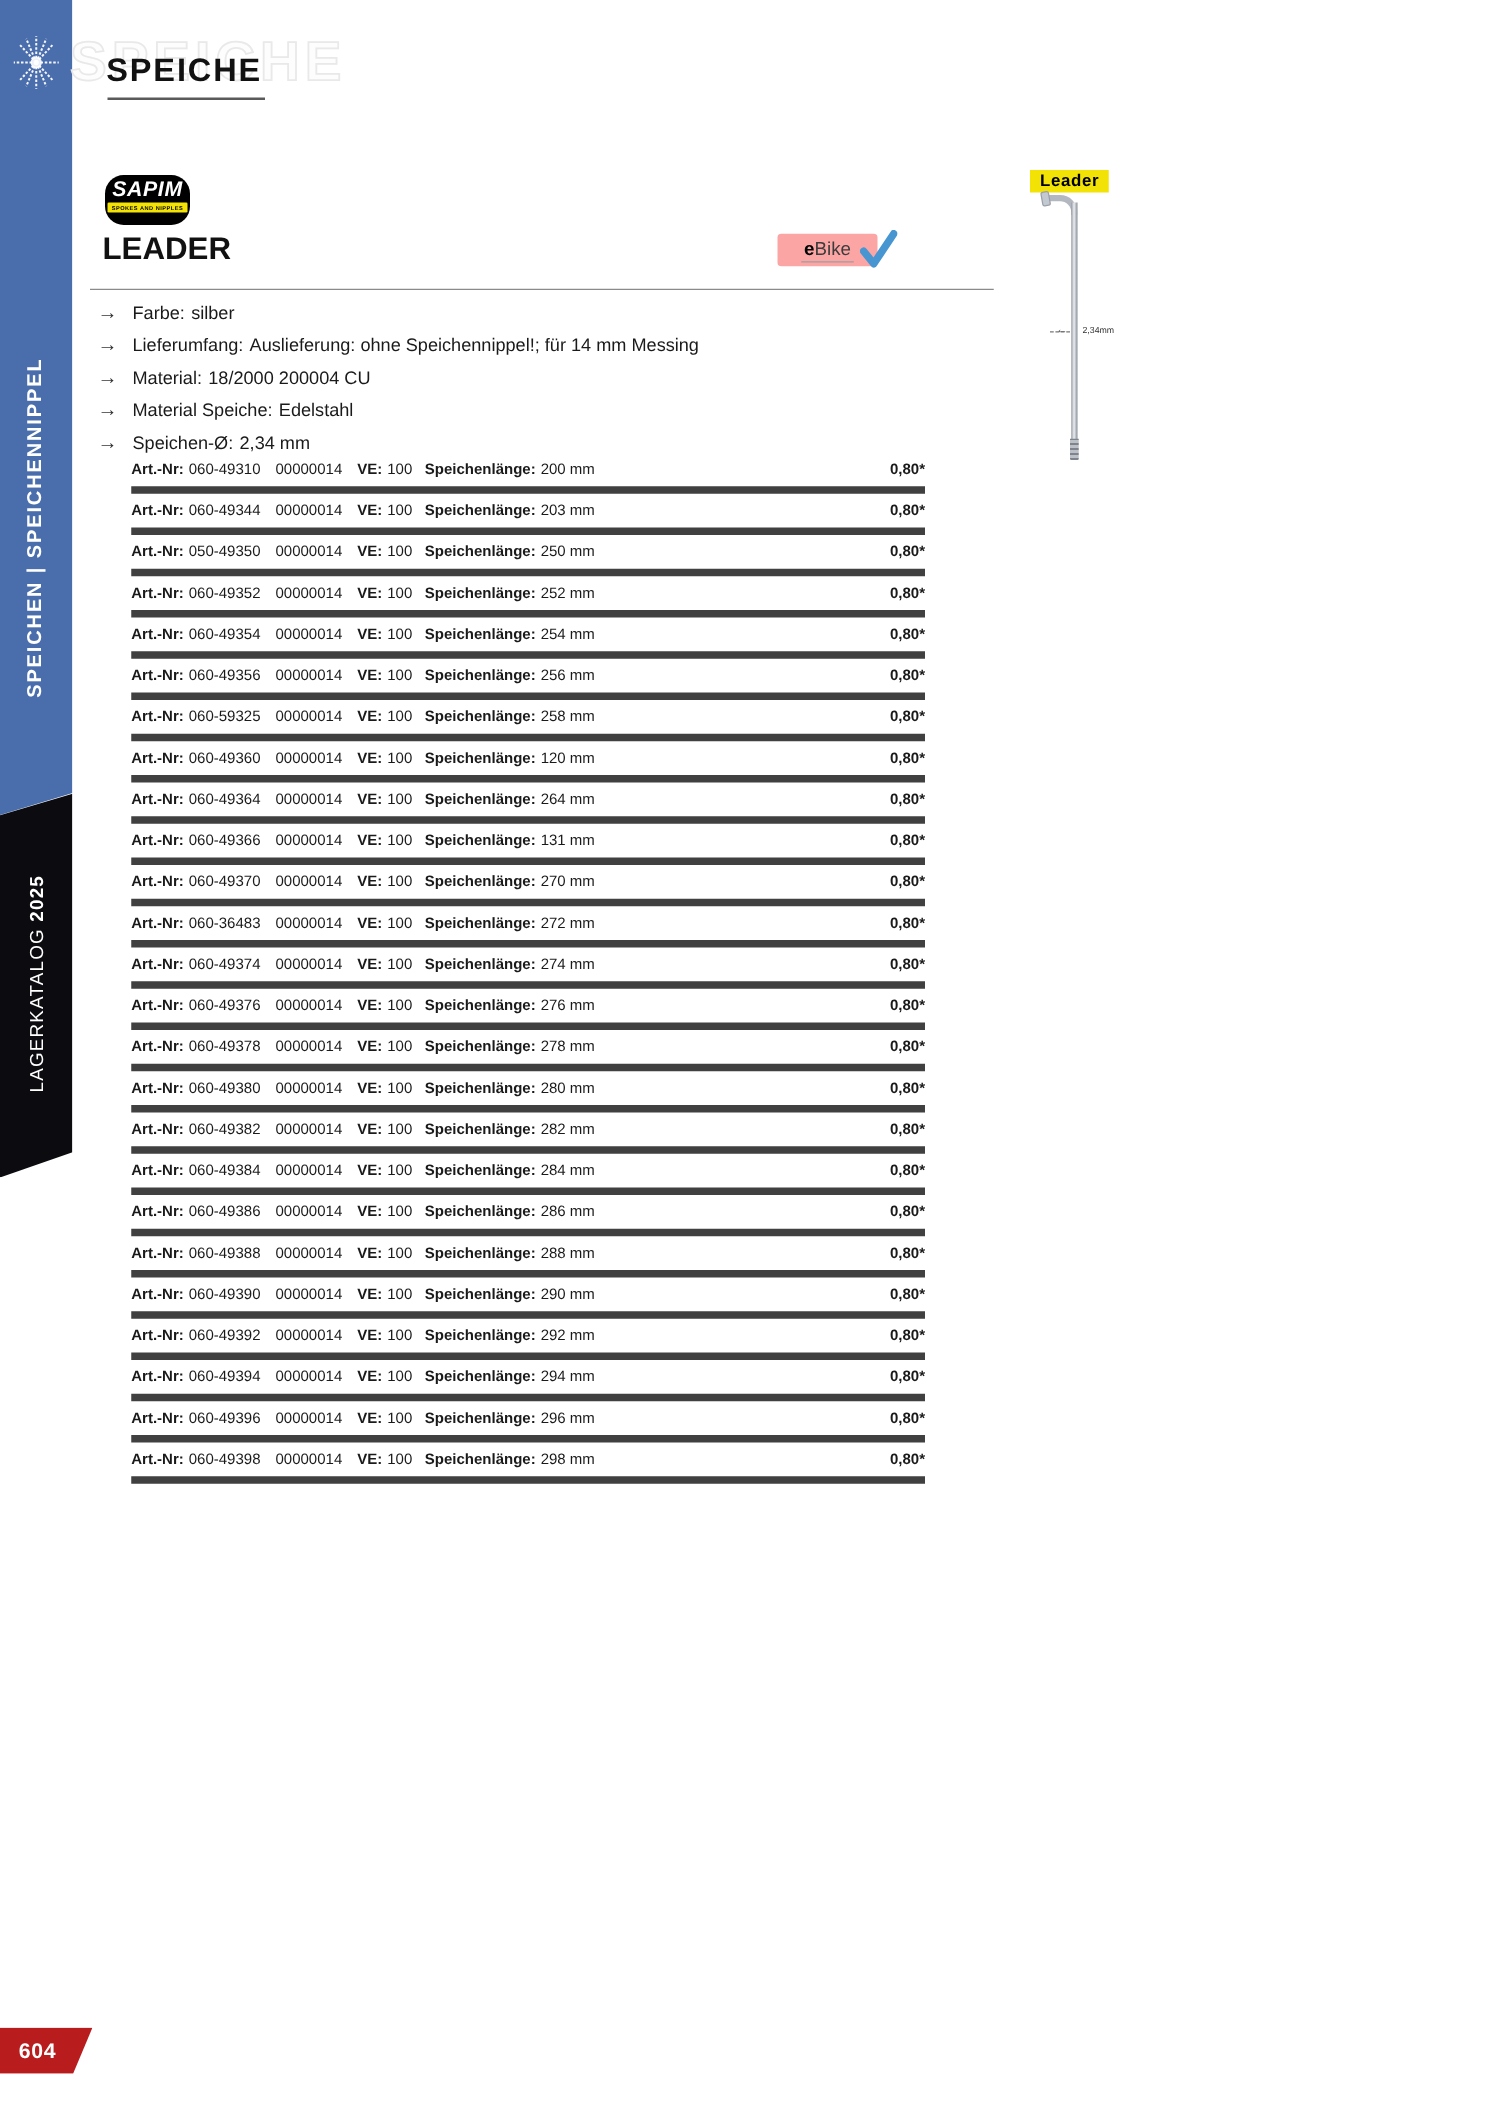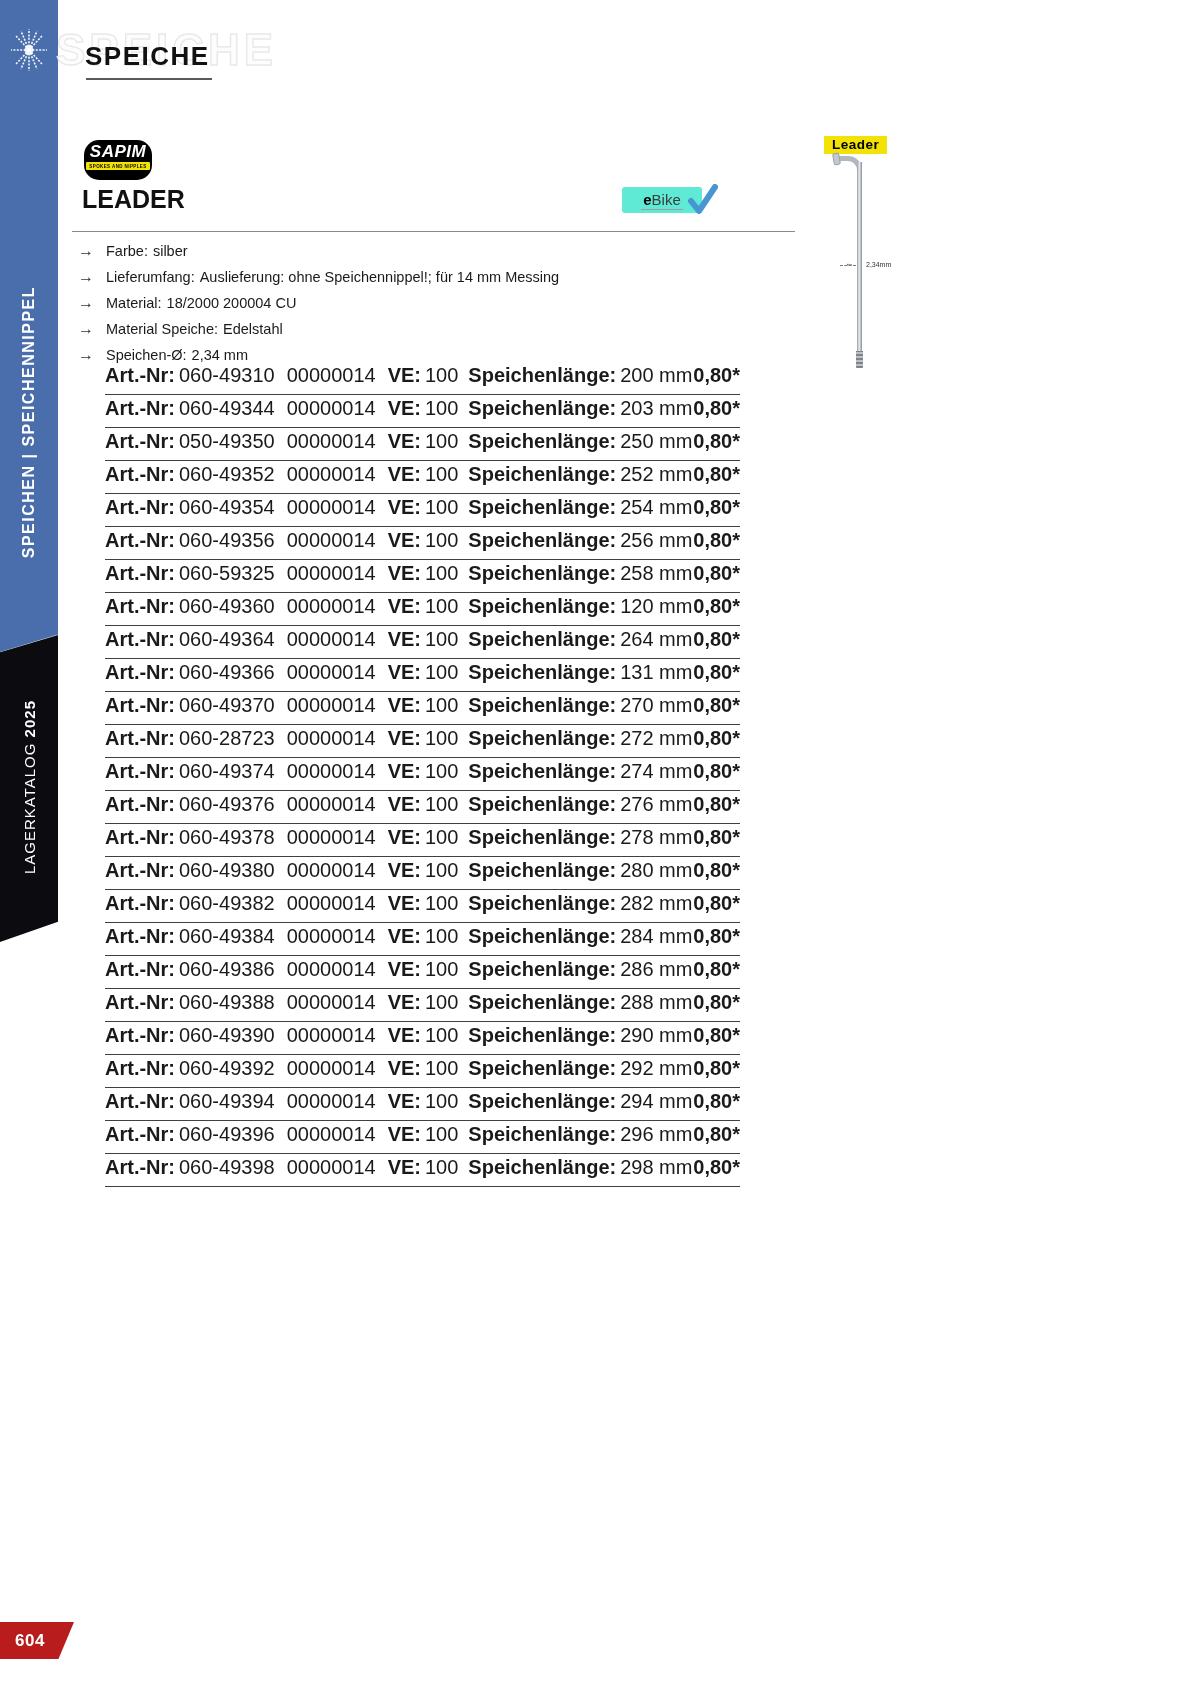--- a/index.html
+++ b/index.html
@@ -36,40 +36,40 @@
   .sapim-name { color:#fff; font-weight:bold; font-style:italic; font-size:17px;
     letter-spacing:0.5px; line-height:1; position:relative; }
   .sapim-reg { position:absolute; right:-7px; top:-2px; font-size:6px; font-style:normal; }
   .sapim-tagline { margin-top:2px; background:#f2e205; color:#000; font-size:4.5px;
     font-weight:bold; letter-spacing:0.4px; padding:1.5px 3px; border-radius:1px; }
 
   
   .product-title { position:absolute; left:82px; top:185px; font-size:25px;
     font-weight:bold; color:#111; }
   .ebike-badge { position:absolute; left:622px; top:187px; width:80px; height:26px;
-    background:#5eead4; border-radius:3px; display:flex; align-items:center;
+    background:#fca5a5; border-radius:3px; display:flex; align-items:center;
     justify-content:center; }
   .ebike-text { font-size:15px; color:#3c3c3c; border-bottom:1px solid #9d9d9d;
     padding:0 2px 1px 2px; }
   .ebike-text b { color:#000; }
   .ebike-check { position:absolute; left:688px; top:184px; }
   .heading-rule { position:absolute; left:72px; top:231px; width:723px; height:1px;
     background:#8a8a8a; }
 
   
   .attributes { position:absolute; left:78px; top:242px; width:660px; }
   .attr-item { display:flex; align-items:baseline; height:26px; font-size:14.5px; color:#1a1a1a; }
   .attr-arrow { font-size:16px; color:#333; width:28px; flex:0 0 28px; }
   .attr-label { font-weight:normal; margin-right:5px; white-space:nowrap; }
   .attr-value { white-space:nowrap; }
 
   
   .article-table { position:absolute; left:105px; top:362px; width:635px; }
   .art-row { height:33px; display:flex; align-items:flex-end; padding-bottom:7px;
-    border-bottom:1px solid #404040; font-size:20px; color:#1a1a1a; white-space:nowrap; }
+    border-bottom:6px solid #404040; font-size:12px; color:#1a1a1a; white-space:nowrap; }
   .art-row .lbl { font-weight:bold; margin-right:4px; }
   .art-row .gap-s { margin-right:10px; }
   .art-row .gap-m { margin-right:12px; }
   .art-row .spacer { flex:1; }
   .art-row .price { font-weight:bold; }
 
   
   .leader-label { position:absolute; left:824px; top:136px; background:#f2e205;
     color:#000; font-weight:bold; font-size:13.5px; letter-spacing:0.5px;
     padding:1px 8px 2px 8px; }
@@ -304,21 +304,21 @@
       <span class="lbl">VE:</span>
       <span class="gap-s">100</span>
       <span class="lbl">Speichenlänge:</span>
       <span>270 mm</span>
       <span class="spacer"></span>
       <span class="price">0,80*</span>
     </div>
 
     <div class="art-row">
       <span class="lbl">Art.-Nr:</span>
-      <span class="gap-m">060-28723</span>
+      <span class="gap-m">060-36483</span>
       <span class="gap-m">00000014</span>
       <span class="lbl">VE:</span>
       <span class="gap-s">100</span>
       <span class="lbl">Speichenlänge:</span>
       <span>272 mm</span>
       <span class="spacer"></span>
       <span class="price">0,80*</span>
     </div>
 
     <div class="art-row">

